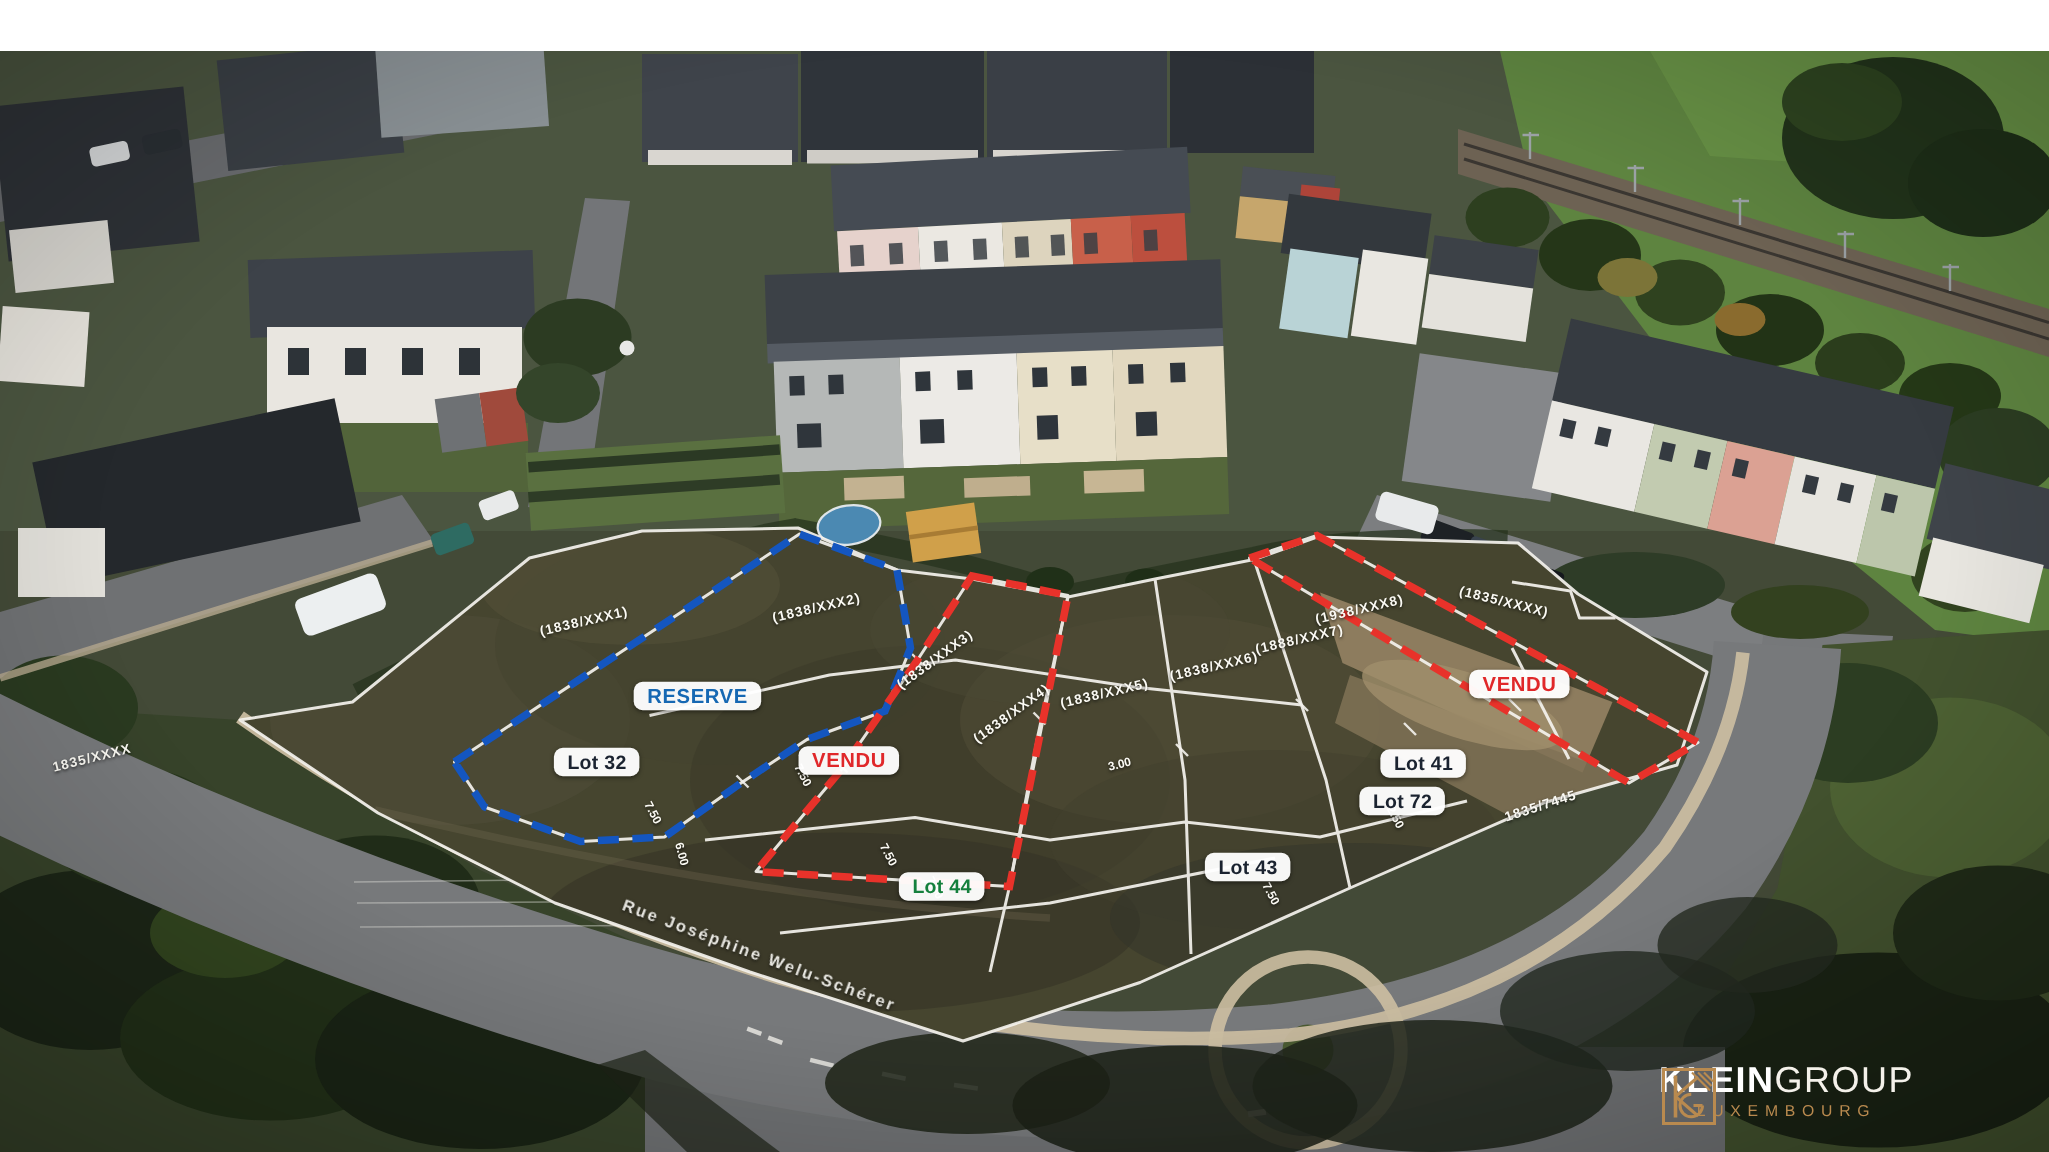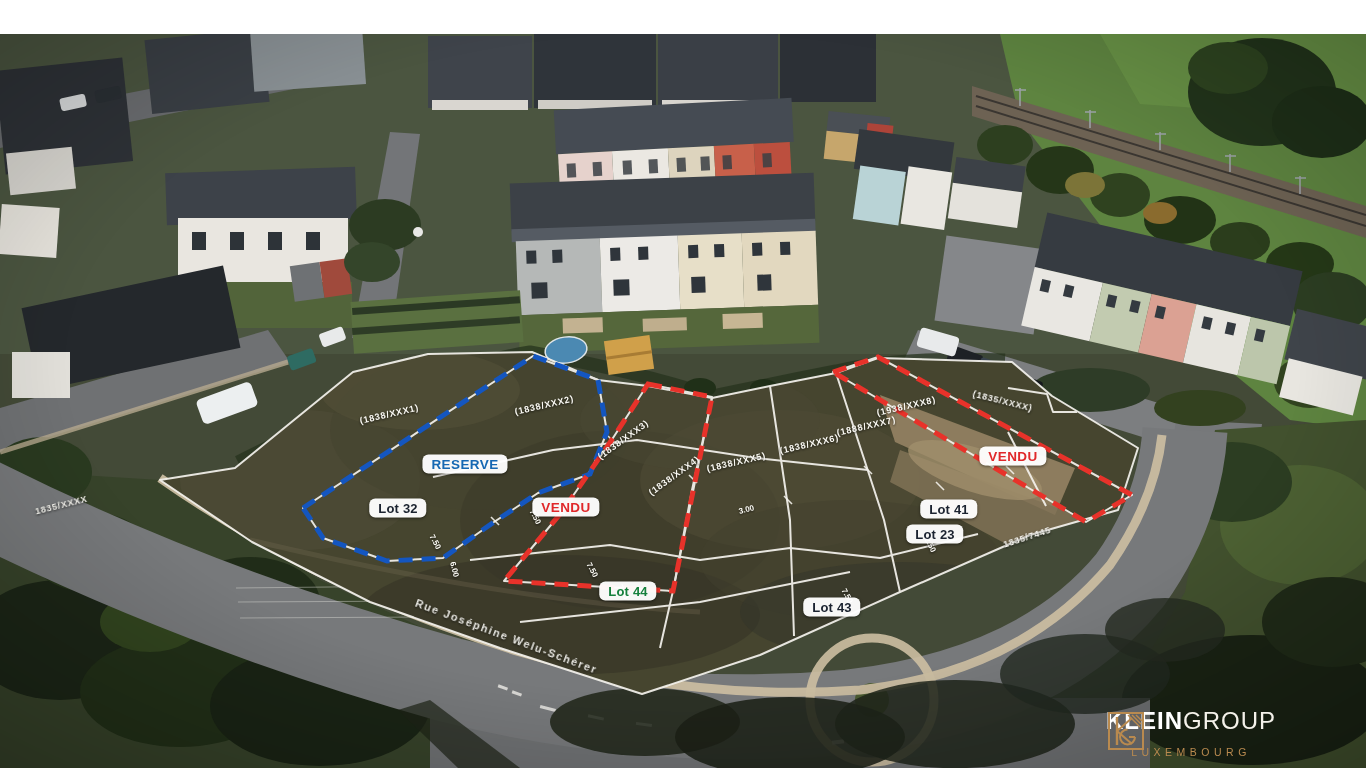--- a/index.html
+++ b/index.html
@@ -16,21 +16,21 @@
   .survey-text{fill:#fbfaf4;font-weight:bold;}
   .ref-text{font-size:9px;letter-spacing:.8px;}
   .dim-text{font-size:8px;}
   .street-text{font-size:11px;font-weight:bold;letter-spacing:1.6px;fill:#f3f2ec;opacity:.95;}
   
   .logo{position:absolute;left:1106px;top:708px;display:flex;align-items:center;gap:11px;}
   .logo-text{display:flex;flex-direction:column;align-items:center;}
   .brand-line{font-size:24px;line-height:26px;letter-spacing:1px;white-space:nowrap;}
   .brand-primary{font-weight:bold;color:#ffffff;}
   .brand-secondary{font-weight:normal;color:#f4f1ea;}
-  .brand-region{font-size:10.5px;letter-spacing:4.5px;margin-top:12px;color:#b98a4f;font-weight:normal;}
+  .brand-region{font-size:10.5px;letter-spacing:4.5px;margin-top:1px;color:#b98a4f;font-weight:normal;}
 </style>
 </head>
 <body>
 
 <div class="stage">
 
 <svg width="1366" height="768" viewBox="0 0 1366 768">
   <defs>
     <clipPath id="fieldClip">
       <polygon points="235,468 353,372 428,354 532,352 598,380 648,386 712,398 770,386 836,373 878,358 1012,362 1052,396 1138,448 1118,510 1030,535 900,592 760,655 642,694 500,648 370,602 252,542 160,480"></polygon>
@@ -364,22 +364,22 @@
   <rect x="0" y="34" width="1366" height="734" fill="url(#vignette)"></rect>
 
   <rect x="0" y="0" width="1366" height="34" fill="#ffffff"></rect>
 </svg>
 
 <div class="pill status" style="left: 465px; top: 464px; color: rgb(22, 104, 179);">RESERVE</div>
 <div class="pill status" style="left: 566px; top: 507px; color: rgb(224, 40, 42);">VENDU</div>
 <div class="pill status" style="left: 1013px; top: 456px; color: rgb(224, 40, 42);">VENDU</div>
 <div class="pill" style="left: 398px; top: 508px; color: rgb(27, 35, 48);">Lot 32</div>
 <div class="pill" style="left: 628px; top: 591px; color: #15803d;">Lot 44</div>
-<div class="pill" style="left: 832px; top: 607px; color: rgb(27, 35, 48);">Lot 43</div>
-<div class="pill" style="left: 935px; top: 534px; color: rgb(27, 35, 48);">Lot 23</div>
+<div class="pill" style="left: 832px; top: 578px; color: rgb(27, 35, 48);">Lot 43</div>
+<div class="pill" style="left: 935px; top: 534px; color: rgb(27, 35, 48);">Lot 72</div>
 <div class="pill" style="left: 949px; top: 509px; color: rgb(27, 35, 48);">Lot 41</div>
 
 <div class="logo">
   <svg width="40" height="46" viewBox="0 0 40 46">
     <rect x="3" y="5" width="34" height="36" fill="none" stroke="#b98a4f" stroke-width="2"></rect>
     <g stroke="#b98a4f" stroke-width="1.4" fill="none">
       <line x1="22" y1="7" x2="34" y2="19"></line>
           <line x1="26" y1="7" x2="35" y2="16"></line>
           <line x1="30" y1="7" x2="36" y2="13"></line>
       <line x1="11" y1="9" x2="11" y2="37" stroke-width="2.4"></line>

